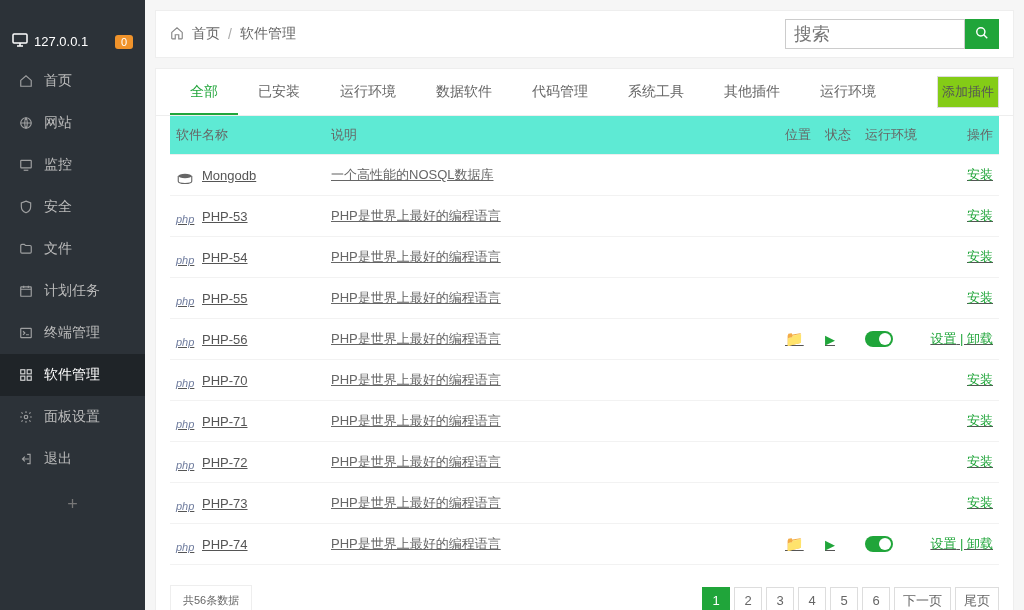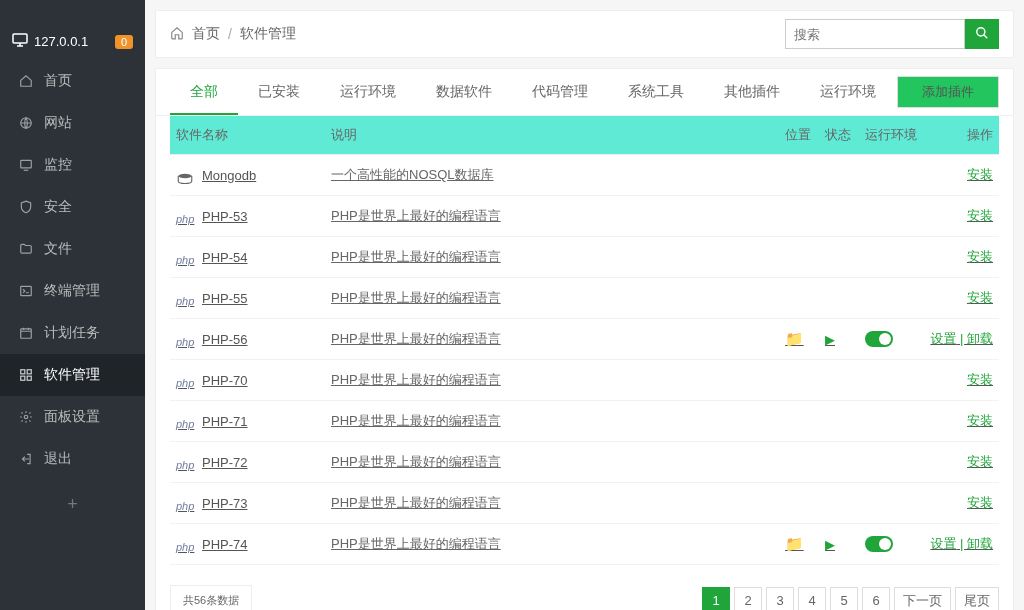--- a/index.html
+++ b/index.html
@@ -13,28 +13,28 @@
     .sidebar-item .icon { width: 16px; height: 16px; display: inline-flex; align-items: center; justify-content: center; opacity: .8; }
     .sidebar-add { text-align: center; padding: 14px; color: #777; font-size: 18px; cursor: pointer; }
 
     .main { flex: 1; display: flex; flex-direction: column; background: #f6f6f6; }
     .panel { background: #fff; margin: 10px 10px 0 10px; border: 1px solid #eee; }
     .top-bar { display: flex; align-items: center; justify-content: space-between; padding: 8px 14px; }
     .breadcrumb { display: flex; align-items: center; gap: 8px; color: #666; font-size: 14px; }
     .breadcrumb .home-icon { color: #888; }
     .breadcrumb .sep { color: #aaa; }
     .search-wrap { display: flex; }
-    .search-input { width: 180px; height: 30px; border: 1px solid #ccc; padding: 0 8px; font-size: 13px; outline: none; }
+    .search-input { width: 180px; height: 30px; border: 1px solid #ccc; padding: 0 8px; font-size: 18px; outline: none; }
     .search-btn { width: 34px; height: 30px; background: #20a53a; border: none; color: #fff; cursor: pointer; display: flex; align-items: center; justify-content: center; }
 
     .tabs-row { display: flex; align-items: center; justify-content: space-between; border-bottom: 1px solid #eee; padding: 0 14px; }
     .tabs { display: flex; }
     .tab { padding: 14px 20px 12px; font-size: 14px; color: #666; cursor: pointer; border-bottom: 2px solid transparent; }
     .tab.active { color: #20a53a; border-bottom-color: #20a53a; }
-    .add-plugin-btn { border: 1px solid #ddd; background: #22c55e; padding: 6px 24px; font-size: 13px; cursor: pointer; color: #555; }
+    .add-plugin-btn { border: 1px solid #ddd; background: #84cc16; padding: 6px 4px; font-size: 13px; cursor: pointer; color: #555; }
 
     .table-wrap { padding: 0 14px 10px; }
     table { width: 100%; border-collapse: collapse; font-size: 13px; }
     th { text-align: left; padding: 10px 6px; color: #666; font-weight: normal; background: #5eead4; border-bottom: 1px solid #eee; }
     th.right, td.right { text-align: right; }
     td { padding: 9px 6px; border-bottom: 1px solid #f2f2f2; color: #555; vertical-align: middle; text-decoration: underline; }
     .sw-name { display: flex; align-items: center; gap: 8px; color: #555; }
     .sw-icon { width: 18px; height: 14px; display: inline-flex; margin-top: 8px; }
     .icon-php { color: #6f7c9e; font-size: 11px; font-style: italic; }
     .icon-mongo svg { width: 18px; height: 14px; }
@@ -111,34 +111,34 @@
         <span class="icon">
           <svg width="14" height="14" viewBox="0 0 24 24" fill="none" stroke="currentColor" stroke-width="2">
             <path d="M3 6a2 2 0 012-2h4l2 2h8a2 2 0 012 2v9a2 2 0 01-2 2H5a2 2 0 01-2-2V6z"></path>
           </svg>
         </span>
         <span>文件</span>
       </div>
       <div class="sidebar-item">
         <span class="icon">
           <svg width="14" height="14" viewBox="0 0 24 24" fill="none" stroke="currentColor" stroke-width="2">
+            <rect x="3" y="5" width="18" height="16" rx="1"></rect>
+            <path d="M3 9h18M8 3v4M16 3v4"></path>
+          </svg>
+        </span>
+        <span>计划任务</span>
+      </div>
+      <div class="sidebar-item">
+        <span class="icon">
+          <svg width="14" height="14" viewBox="0 0 24 24" fill="none" stroke="currentColor" stroke-width="2">
             <rect x="3" y="4" width="18" height="16" rx="1"></rect>
             <path d="M7 9l3 3-3 3M12 15h5"></path>
           </svg>
         </span>
         <span>终端管理</span>
-      </div>
-      <div class="sidebar-item">
-        <span class="icon">
-          <svg width="14" height="14" viewBox="0 0 24 24" fill="none" stroke="currentColor" stroke-width="2">
-            <rect x="3" y="5" width="18" height="16" rx="1"></rect>
-            <path d="M3 9h18M8 3v4M16 3v4"></path>
-          </svg>
-        </span>
-        <span>计划任务</span>
       </div>
       <div class="sidebar-item active">
         <span class="icon">
           <svg width="14" height="14" viewBox="0 0 24 24" fill="none" stroke="currentColor" stroke-width="2">
             <rect x="3" y="3" width="7" height="7"></rect>
             <rect x="14" y="3" width="7" height="7"></rect>
             <rect x="3" y="14" width="7" height="7"></rect>
             <rect x="14" y="14" width="7" height="7"></rect>
           </svg>
         </span>

